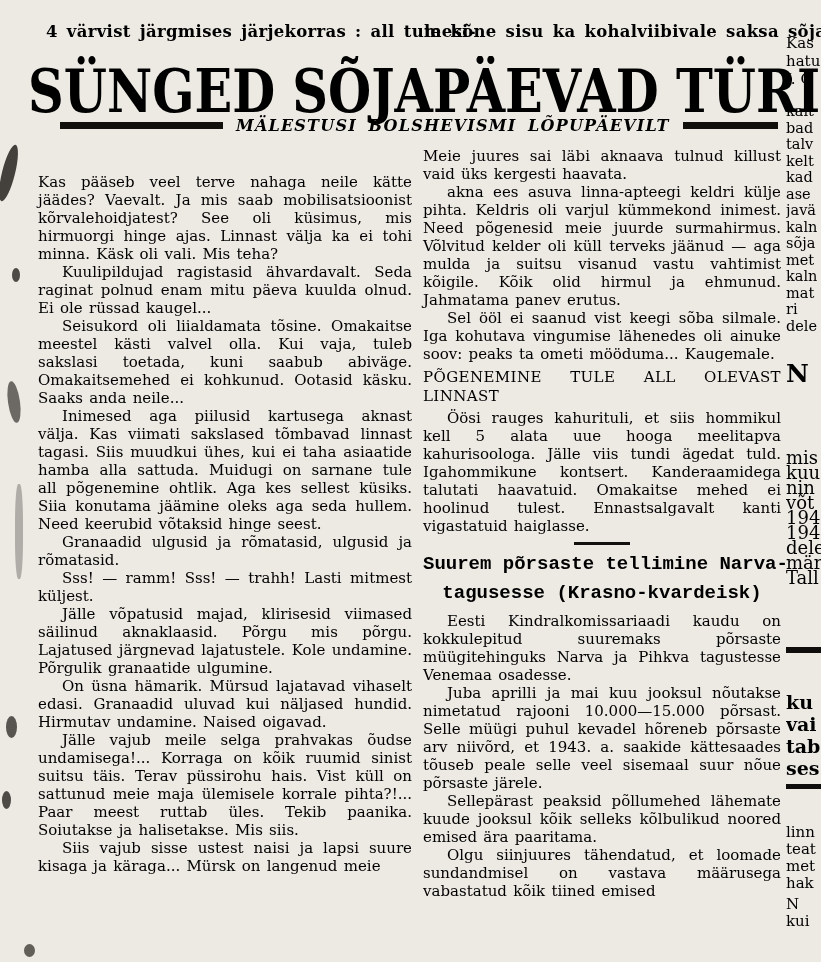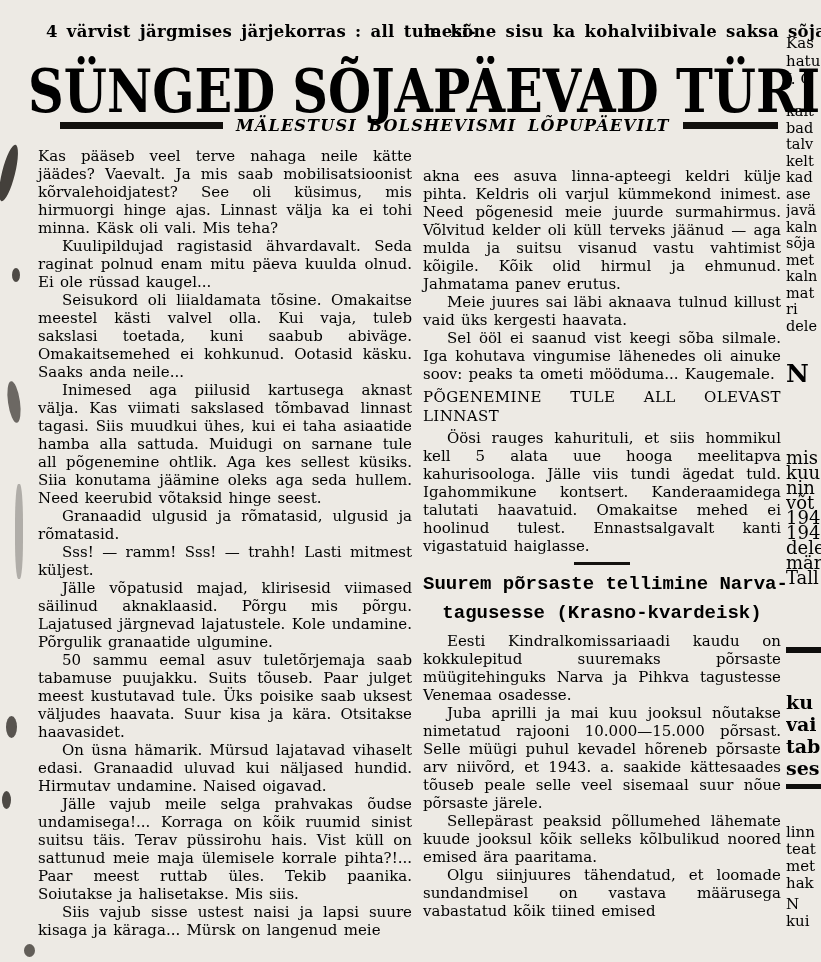--- a/index.html
+++ b/index.html
@@ -81,30 +81,29 @@
 
   <div class="columns">
     <div class="col-left textcol">
         <div class="para">Kas pääseb veel terve nahaga neile kätte jäädes? Vaevalt. Ja mis saab mobilisatsioonist kõrvalehoidjatest? See oli küsimus, mis hirmuorgi hinge ajas. Linnast välja ka ei tohi minna. Käsk oli vali. Mis teha?</div>
         <div class="para">Kuulipildujad ragistasid ähvardavalt. Seda raginat polnud enam mitu päeva kuulda olnud. Ei ole rüssad kaugel...</div>
         <div class="para">Seisukord oli liialdamata tõsine. Omakaitse meestel kästi valvel olla. Kui vaja, tuleb sakslasi toetada, kuni saabub abiväge. Omakaitsemehed ei kohkunud. Ootasid käsku. Saaks anda neile...</div>
         <div class="para">Inimesed aga piilusid kartusega aknast välja. Kas viimati sakslased tõmbavad linnast tagasi. Siis muudkui ühes, kui ei taha asiaatide hamba alla sattuda. Muidugi on sarnane tule all põgenemine ohtlik. Aga kes sellest küsiks. Siia konutama jäämine oleks aga seda hullem. Need keerubid võtaksid hinge seest.</div>
         <div class="para">Granaadid ulgusid ja rõmatasid, ulgusid ja rõmatasid.</div>
         <div class="para">Sss! — ramm! Sss! — trahh! Lasti mitmest küljest.</div>
         <div class="para">Jälle võpatusid majad, klirisesid viimased säilinud aknaklaasid. Põrgu mis põrgu. Lajatused järgnevad lajatustele. Kole undamine. Põrgulik granaatide ulgumine.</div>
-        <div class="para">50 sammu eemal asuv tuletõrjemaja saab tabamuse puujakku. Suits tõuseb. Paar julget meest kustutavad tule. Üks poisike saab uksest väljudes haavata. Suur kisa ja kära. Otsitakse haavasidet.</div>
         <div class="para">On üsna hämarik. Mürsud lajatavad vihaselt edasi. Granaadid uluvad kui näljased hundid. Hirmutav undamine. Naised oigavad.</div>
         <div class="para">Jälle vajub meile selga prahvakas õudse undamisega!... Korraga on kõik ruumid sinist suitsu täis. Terav püssirohu hais. Vist küll on sattunud meie maja ülemisele korrale pihta?!... Paar meest ruttab üles. Tekib paanika. Soiutakse ja halisetakse. Mis siis.</div>
         <div class="para">Siis vajub sisse ustest naisi ja lapsi suure kisaga ja käraga... Mürsk on langenud meie</div>
       </div>
 
     <div class="col-mid">
       <div class="textcol">
+          <div class="para">Meie juures sai läbi aknaava tulnud killust vaid üks kergesti haavata.</div>
           <div class="para">akna ees asuva linna-apteegi keldri külje pihta. Keldris oli varjul kümmekond inimest. Need põgenesid meie juurde surmahirmus. Võlvitud kelder oli küll terveks jäänud — aga mulda ja suitsu visanud vastu vahtimist kõigile. Kõik olid hirmul ja ehmunud. Jahmatama panev erutus.</div>
-          <div class="para">Meie juures sai läbi aknaava tulnud killust vaid üks kergesti haavata.</div>
           <div class="para">Sel ööl ei saanud vist keegi sõba silmale. Iga kohutava vingumise lähenedes oli ainuke soov: peaks ta ometi mööduma... Kaugemale.</div>
         </div>
 
       <div class="subheading">PÕGENEMINE TULE ALL OLEVAST LINNAST</div>
 
       <div class="textcol indent-first">
           <div class="para">Öösi rauges kahurituli, et siis hommikul kell 5 alata uue hooga meelitapva kahurisoologa. Jälle viis tundi ägedat tuld. Igahommikune kontsert. Kanderaamidega talutati haavatuid. Omakaitse mehed ei hoolinud tulest. Ennastsalgavalt kanti vigastatuid haiglasse.</div>
         </div>
 
       <div class="section-divider"></div>

